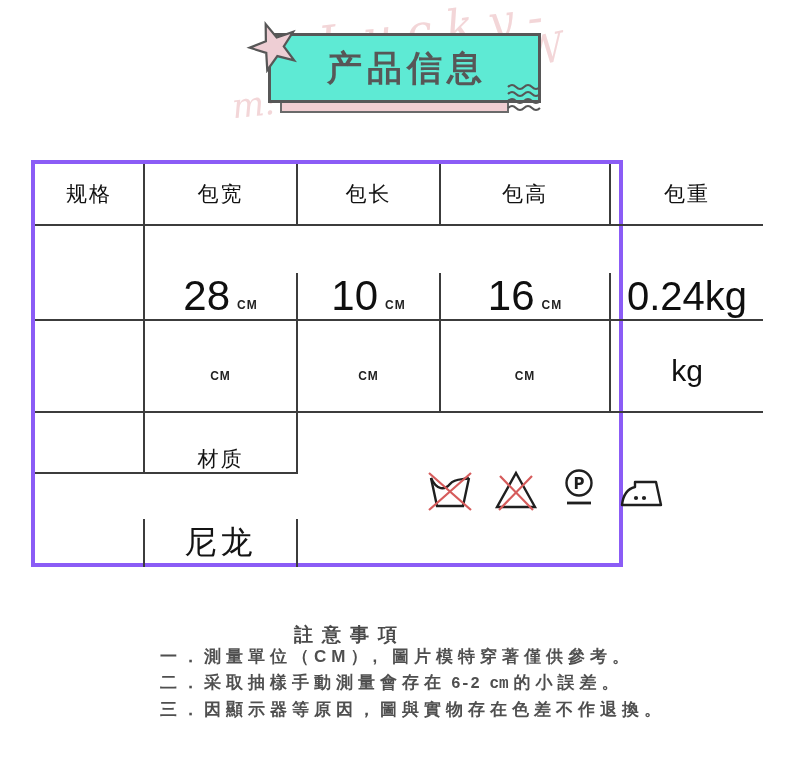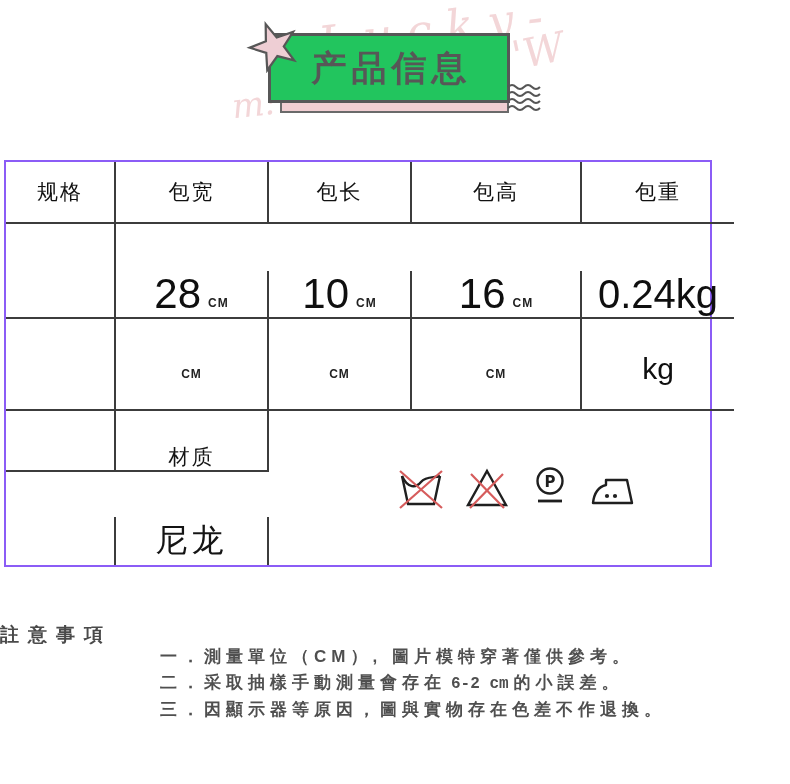--- a/index.html
+++ b/index.html
@@ -13,34 +13,34 @@
     color:#f3d6d8;pointer-events:none;white-space:nowrap;
   }
   .script.s1{left:318px;top:2px;font-size:46px;letter-spacing:14px;transform:rotate(-7deg);}
   .script.s2{left:512px;top:28px;font-size:40px;transform:rotate(-12deg);}
   .script.s3{left:232px;top:84px;font-size:34px;transform:rotate(-6deg);}
   .pink-box{
     position:absolute;left:280px;top:46px;width:229px;height:67px;
     background:#f1ced2;border:2px solid #6a6a6a;box-sizing:border-box;
   }
   .white-box{
-    position:absolute;left:268px;top:33px;width:242px;height:70px;
-    background:#22c55e;border:3px solid #575757;box-sizing:border-box;
+    position:absolute;left:268px;top:33px;width:273px;height:70px;
+    background:#5eead4;border:3px solid #575757;box-sizing:border-box;
     display:flex;align-items:center;justify-content:center;
   }
   .page-title{
     font-size:35px;font-weight:bold;color:#575757;letter-spacing:5px;
     padding-left:5px;
   }
   .star-svg{position:absolute;left:246px;top:17px;}
   .waves-svg{position:absolute;left:506px;top:82px;}
   
   .spec-table{
-    position:absolute;left:4px;top:160px;width:708px;height:407px;
-    box-sizing:border-box;border:2px solid #8b5cf6;
+    position:absolute;left:31px;top:160px;width:592px;height:407px;
+    box-sizing:border-box;border:4px solid #8b5cf6;
     display:grid;
     grid-template-columns:110px 153px 143px 170px 152px;
     grid-template-rows:62px 95px 92px 61px 93px;
   }
   .cell{
     box-sizing:border-box;border-right:2px solid #3c3c3c;border-bottom:2px solid #3c3c3c;
     display:flex;align-items:center;justify-content:center;
   }
   .cell.last-col{border-right:none;}
   .cell.last-row{border-bottom:none;margin-top:45px;}
@@ -53,21 +53,21 @@
   .kg-only{font-size:30px;color:#0f0f0f;padding-top:10px;}
   .mat-label{font-size:21px;letter-spacing:2px;margin-top:32px;}
   .mat-value{font-size:32px;letter-spacing:4px;}
   .care-cell{
     grid-column:3/6;grid-row:4/6;border-right:none;border-bottom:none;
     display:flex;align-items:center;justify-content:center;gap:18px;
     padding-left:30px;
   }
   
   .notes-title{
-    position:absolute;left:0;top:622px;width:700px;text-align:left;
+    position:absolute;left:0;top:622px;width:700px;text-align:center;
     font-size:19px;font-weight:bold;letter-spacing:9px;color:#4a4a4a;
   }
   .notes-list{position:absolute;left:160px;top:644px;}
   .note-line{
     font-size:17px;font-weight:bold;letter-spacing:5px;color:#4f4f4f;
     line-height:26px;white-space:nowrap;
   }
   .mono-seg{
     font-family:"Liberation Mono","DejaVu Sans Mono",monospace;
     font-size:16px;letter-spacing:0px;margin:0 5px;font-weight:bold;

